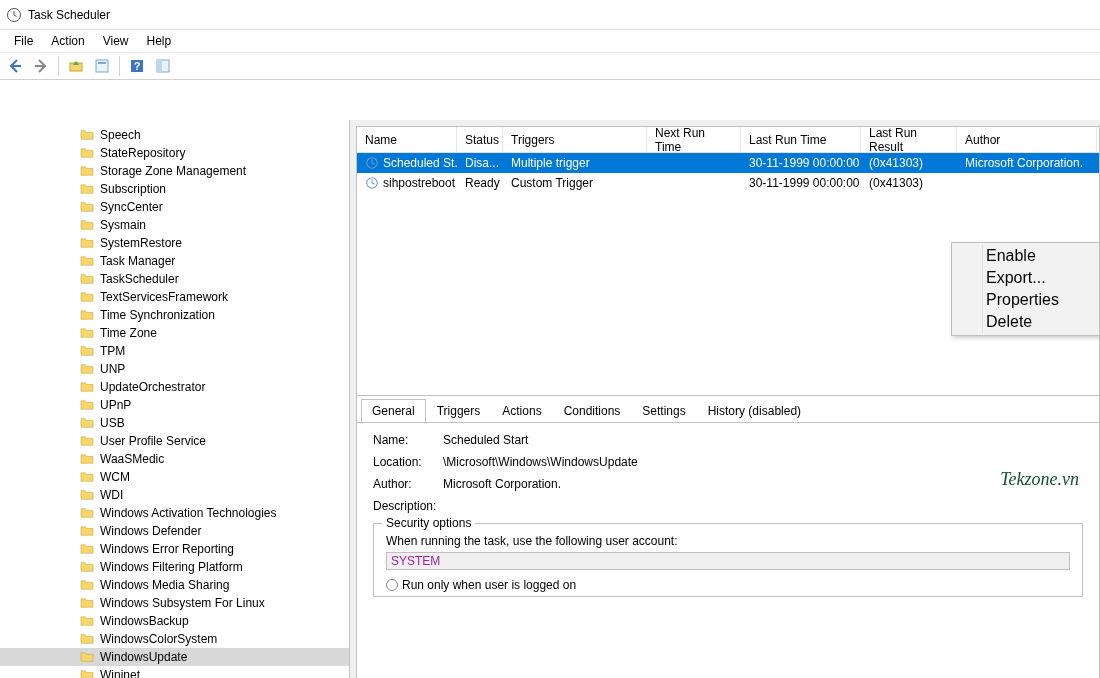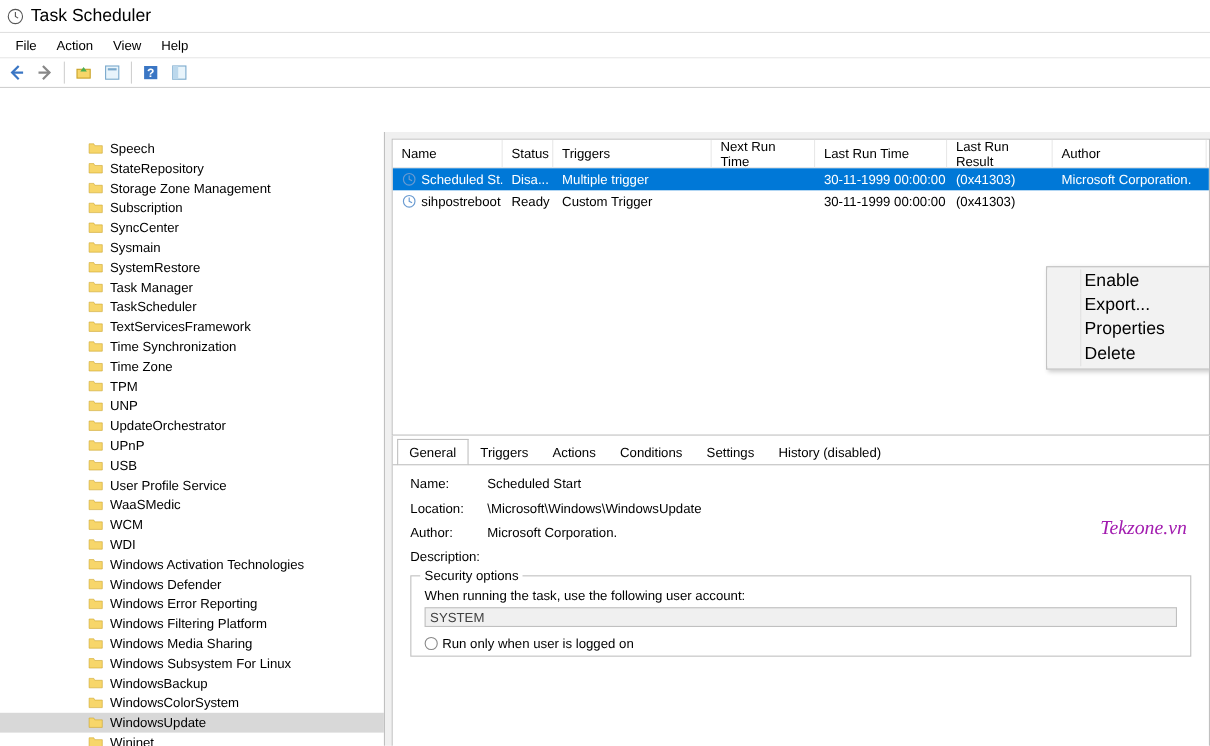--- a/index.html
+++ b/index.html
@@ -1,19 +1,19 @@
 <!DOCTYPE html>
 <html><head>
 <meta charset="utf-8">
 <style>
   * { box-sizing: border-box; margin: 0; padding: 0; }
   body { font-family: "Segoe UI", Tahoma, sans-serif; font-size: 12px; color: #000; background: #fff; width: 1100px; height: 678px; overflow: hidden; }
   .titlebar { height: 30px; display: flex; align-items: center; padding: 0 6px; border-bottom: 1px solid #e0e0e0; }
   .titlebar-icon { width: 16px; height: 16px; margin-right: 6px; }
-  .titlebar-text { font-size: 16px; }
+  .titlebar-text { font-size: 12px; }
   .menubar { height: 22px; display: flex; align-items: center; padding: 0 6px; gap: 2px; }
   .menubar-item { padding: 2px 8px; cursor: default; }
   .toolbar { height: 28px; border-top: 1px solid #e8e8e8; border-bottom: 1px solid #d0d0d0; display: flex; align-items: center; padding: 0 4px; gap: 4px; }
   .tb-btn { width: 22px; height: 22px; display: flex; align-items: center; justify-content: center; cursor: default; }
   .tb-sep { width: 1px; height: 20px; background: #d0d0d0; margin: 0 2px; }
   .main { display: flex; height: calc(678px - 30px - 22px - 28px); margin-top: 40px; }
   .tree-pane { width: 350px; border-right: 1px solid #c0c0c0; overflow-y: auto; padding-top: 6px; }
   .tree-item { display: flex; align-items: center; height: 18px; padding-left: 80px; cursor: default; white-space: nowrap; }
   .tree-item.selected { background: #d8d8d8; }
   .folder-icon { width: 14px; height: 12px; margin-right: 6px; flex-shrink: 0; }
@@ -32,24 +32,24 @@
   .tab-strip { display: flex; height: 26px; align-items: flex-end; padding-left: 4px; }
   .tab { padding: 4px 10px; border: 1px solid transparent; border-bottom: none; cursor: default; font-size: 12px; }
   .tab.active { background: #fff; border-color: #c0c0c0; border-bottom: 1px solid #fff; position: relative; top: 1px; }
   .tab-body { border-top: 1px solid #c0c0c0; padding: 10px 16px; flex: 1; overflow: hidden; position: relative; }
   .info-row { display: flex; margin-bottom: 8px; }
   .info-label { width: 70px; }
   .info-value { flex: 1; }
   .desc-box { border: 1px solid #c0c0c0; padding: 4px 6px; height: 115px; margin-top: 2px; }
   .sec-group { border: 1px solid #c0c0c0; padding: 10px 12px 4px; position: relative; margin-top: 10px; }
   .sec-group-label { position: absolute; top: -8px; left: 8px; background: #fff; padding: 0 4px; font-size: 12px; }
-  .account-box { border: 1px solid #c0c0c0; padding: 1px 4px; margin-top: 4px; background: #f0f0f0; color: #404040; }
+  .account-box { border: 1px solid #c0c0c0; padding: 1px 4px; margin-top: 4px; background: #f0f0f0; color: #a21caf; }
   .radio-row { display: flex; align-items: center; margin-top: 8px; gap: 4px; }
   .radio { width: 12px; height: 12px; border: 1px solid #888; border-radius: 50%; }
-  .watermark { position: absolute; right: 20px; top: 46px; color: #a21caf; font-size: 18px; font-style: italic; font-family: Georgia, serif; }
+  .watermark { position: absolute; right: 20px; top: 46px; color: #14532d; font-size: 18px; font-style: italic; font-family: Georgia, serif; }
   
   .c-name { width: 100px; }
   .c-status { width: 46px; }
   .c-triggers { width: 144px; }
   .c-next { width: 94px; }
   .c-last { width: 120px; }
   .c-result { width: 96px; }
   .c-author { width: 140px; }
 </style>
 </head>

